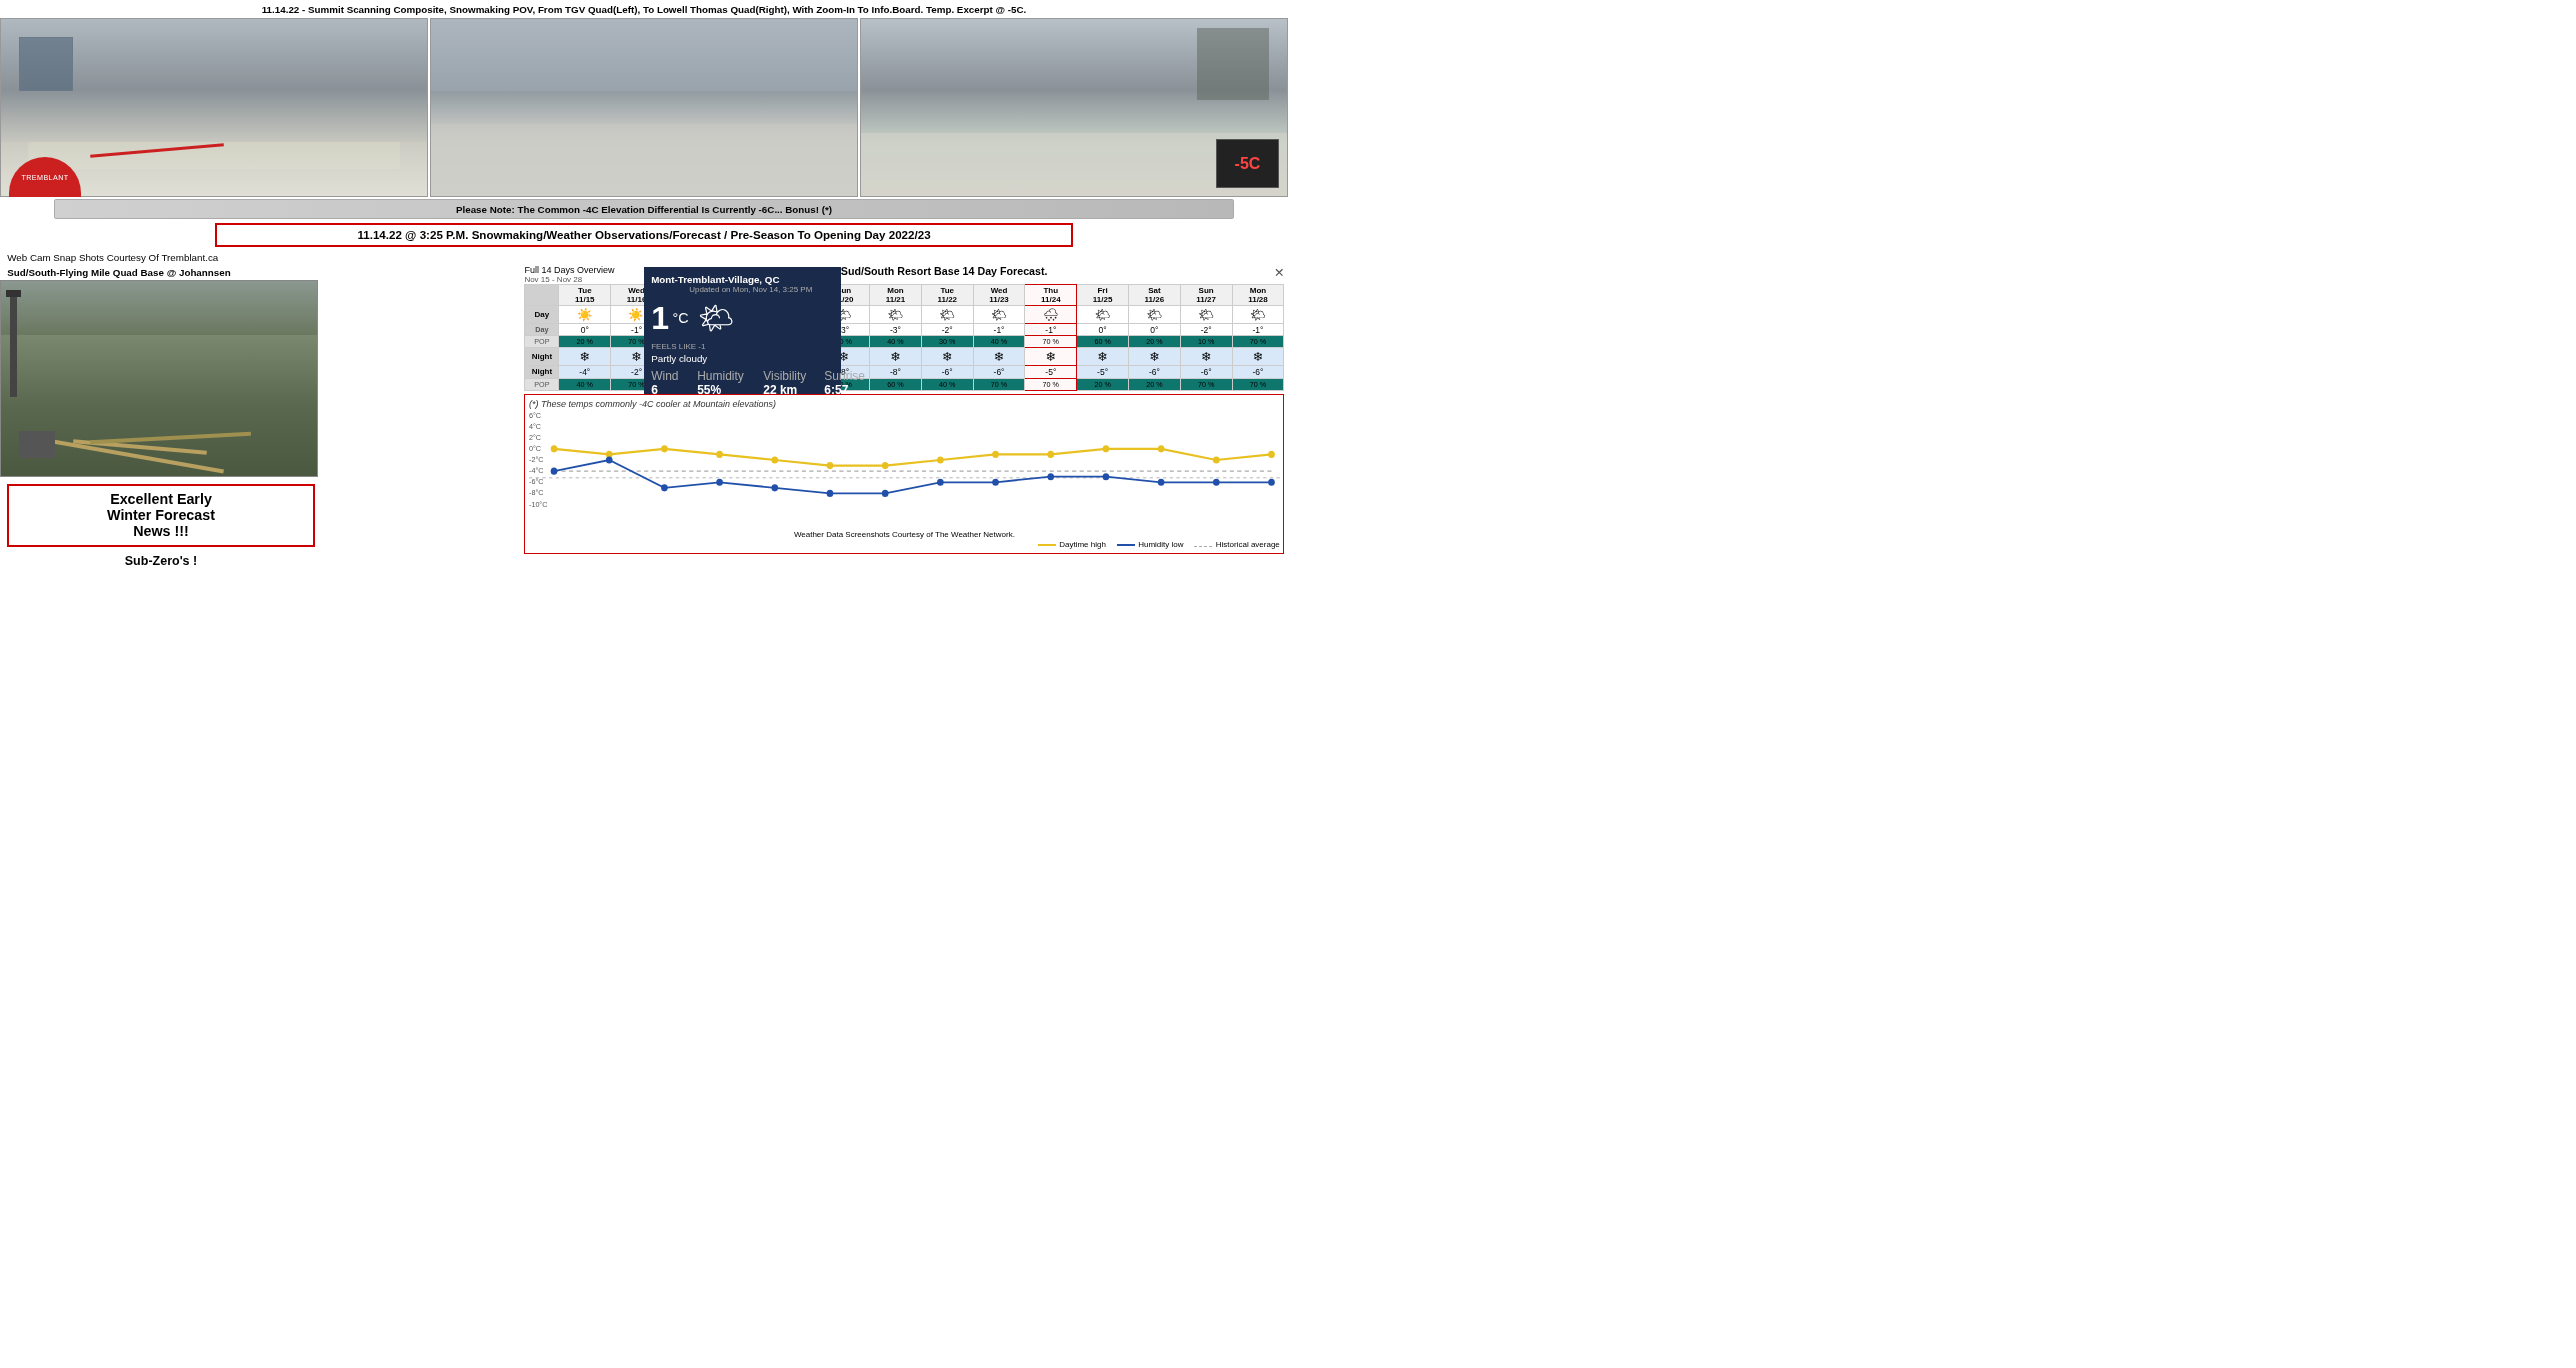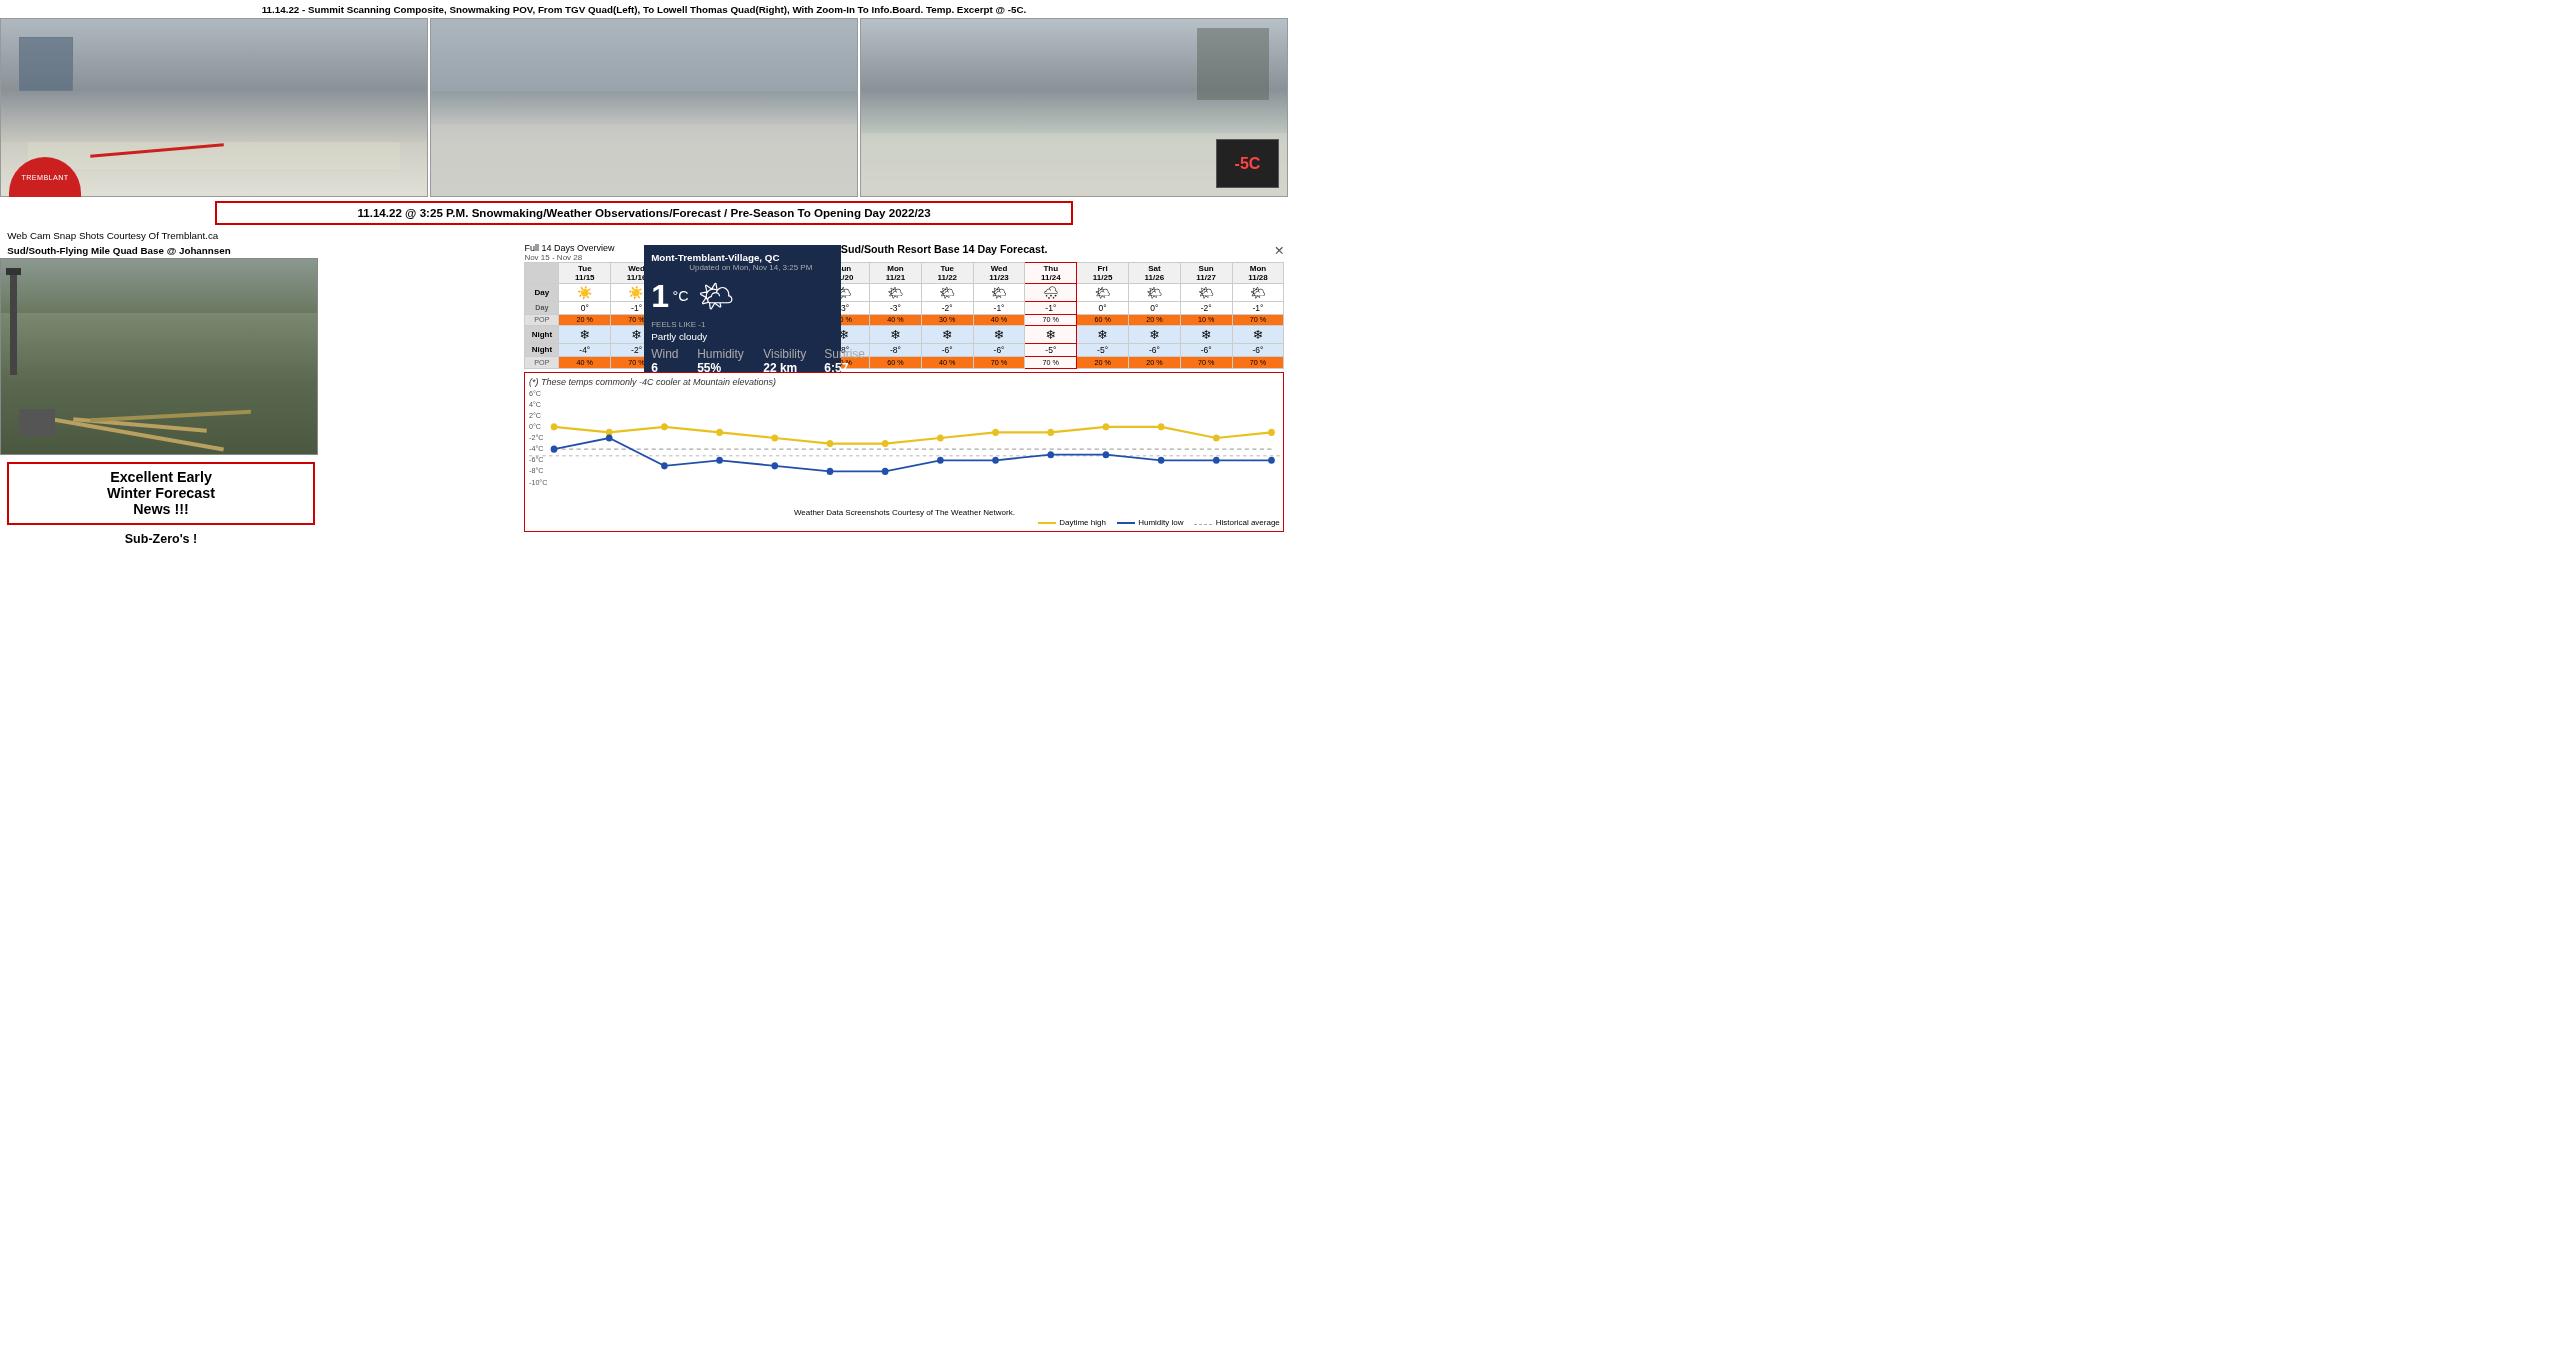--- a/index.html
+++ b/index.html
@@ -235,21 +235,21 @@
       background: #d8e8f8;
     }
     .section-label {
       font-weight: bold;
       font-size: 8px;
       background: #d0d0d0 !important;
       width: 26px;
     }
     .pop-row td {
       font-size: 7.2px;
-      background: #f97316;
+      background: #0f766e;
     }
     .pop-label {
       font-size: 7.2px;
       color: #555;
       background: #e0e0e0 !important;
     }
     .icon-cell {
       font-size: 12.5px;
     }
 
@@ -355,20 +355,23 @@
 
       <div class="tremblant-logo">
         <span>TREMBLANT</span>
       </div>
 
       <div class="info-board-thumb">
         <span>-5C</span>
       </div>
     </div>
 
+    <div class="note-banner">
+      <span>Please Note: The Common -4C Elevation Differential Is Currently -6C... Bonus! (*)</span>
+    </div>
 
     <div style="position:relative;margin:3.6px 36px;">
       <div class="main-title-box">
         <span>11.14.22 @ 3:25 P.M. Snowmaking/Weather Observations/Forecast / Pre-Season To Opening Day 2022/23</span>
       </div>
     </div>
   </div>
 
   <div style="padding:1.8px 7.2px;font-size:9.8px;">
     Web Cam Snap Shots Courtesy Of Tremblant.ca

